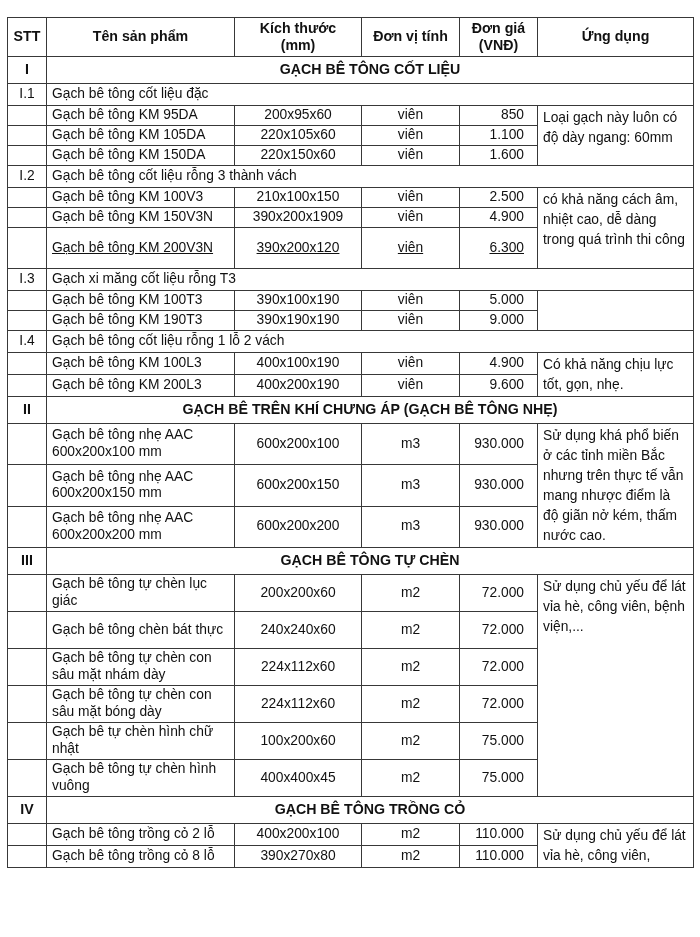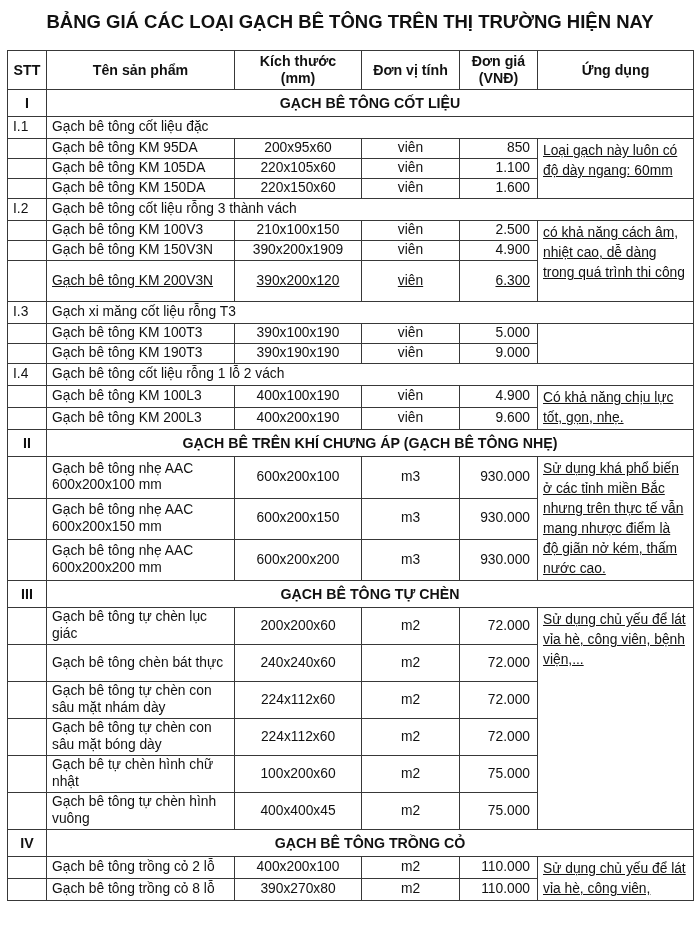--- a/index.html
+++ b/index.html
@@ -35,50 +35,48 @@
     overflow: hidden;
     word-wrap: break-word;
   }
   th {
     font-weight: bold;
     text-align: center;
     white-space: pre-line;
     height: 39px;
     font-size: 14.2px;
   }
-  .stt { }
+  .stt { text-align: center; }
   .sec-label {
     font-weight: bold;
     text-align: center;
     font-size: 14.2px;
   }
   .sub-label { text-align: left; margin-left: 20px; }
   .name { text-align: left; }
   .size { text-align: center; }
   .unit { text-align: center; margin-top: 35px; }
-  .price { text-align: right; padding-right: 7px; }
+  .price { text-align: right; padding-right: 13px; }
   .app {
     text-align: left;
     vertical-align: top;
     padding-top: 2px;
     line-height: 1.45;
-    text-decoration: underline;
   }
   tr.r-sec td  { height: 27px; }
   tr.r-sub td  { height: 22px; }
   tr.r-item td { height: 20px; }
   tr.r-two td  { height: 37px; }
   tr.r-tall td { height: 41px; text-decoration: underline; }
 </style>
 </head>
 <body>
 
 <div class="page">
 
-  <div class="title">BẢNG GIÁ CÁC LOẠI GẠCH BÊ TÔNG TRÊN THỊ TRƯỜNG HIỆN NAY</div>
 
   <table class="price-table">
     <colgroup>
       <col style="width:39px">
         <col style="width:188px">
         <col style="width:127px">
       <col style="width:98px">
         <col style="width:78px">
         <col style="width:156px">
     </colgroup>

